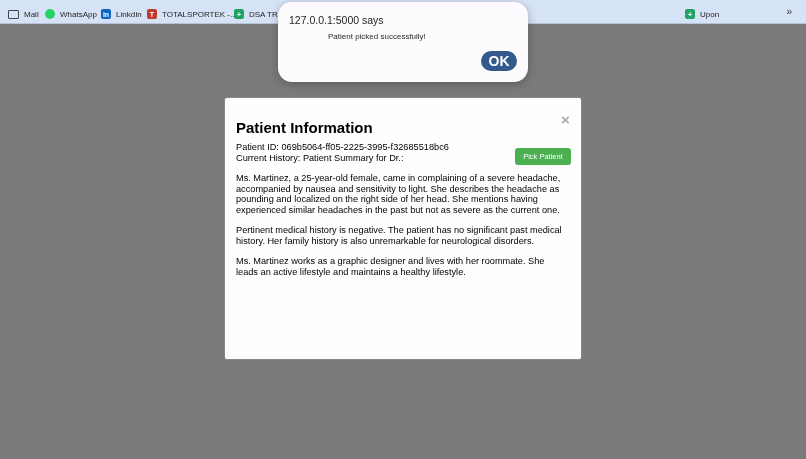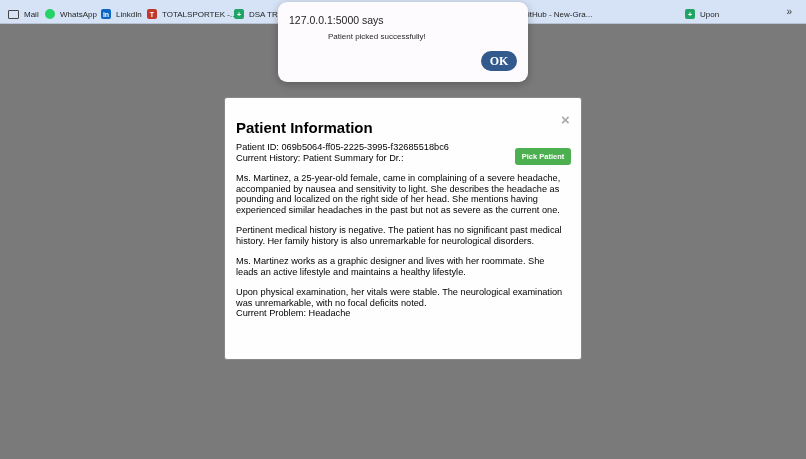--- a/index.html
+++ b/index.html
@@ -18,44 +18,44 @@
     .ic-folder { border:1px solid #444; border-radius:1px !important; height:7px !important; width:9px !important; background:transparent; }
     .ic-wa { background:#25d366; border-radius:50% !important; }
     .ic-li { background:#0a66c2; }
     .ic-ts { background:#c0392b; }
     .ic-sheet { background:#1fa463; }
     .ic-ai { background:#111; }
     .more { position:absolute; right:14px; top:0; height:23px; display:flex; align-items:center; font-size:10px; color:#333; }
 
     .alert {
       position:absolute; left:278px; top:2px; width:250px; height:80px;
-      background:#fdfbfd; border-radius:9px;
+      background:#fdfbfd; border-radius:14px;
       box-shadow:0 2px 8px rgba(0,0,0,0.25);
     }
     .alert-title { position:absolute; left:11px; top:12px; font-size:10.5px; color:#1d1d1d; }
     .alert-msg { position:absolute; left:11px; top:30px; font-size:8px; color:#2a2a2a;padding-left:39px; }
     .alert-ok {
       position:absolute; left:203px; top:49px; width:36px; height:20px;
       background:#2c5282; background:#325a8c; color:#fff; border-radius:10px;
-      font-size:12px; font-weight:bold; display:flex; align-items:center; justify-content:center; border:none;font-family:Liberation Serif, serif;
+      font-size:14px; font-weight:bold; display:flex; align-items:center; justify-content:center; border:none;
     }
 
     .modal {
       position:absolute; left:224px; top:97px; width:358px; height:263px;
       background:#fefefe; border-radius:3px; border:1px solid #888;
       box-sizing:border-box;
     }
     .modal-close { position:absolute; left:336px; top:13px; font-size:15px; color:#aaa; font-weight:bold; }
     .modal-title { position:absolute; left:11px; top:21px; font-size:15px; font-weight:bold; color:#000; }
     .modal-body { position:absolute; left:11px; top:44px; width:330px; font-size:9.2px; color:#000; line-height:10.5px; }
     .modal-body p { margin:0 0 10px 0; }
     .pick-btn {
       position:absolute; left:290px; top:50px; width:56px; height:17px;
       background:#4caf50; color:#fff; border-radius:3px; font-size:7.5px;
-      display:flex; align-items:center; justify-content:center;font-weight:bold;
+      display:flex; align-items:center; justify-content:center;
     }
   </style>
 </head>
 <body>
 
 <div class="bookmarks">
   <div class="bm" style="left:8px">
     <span class="ic ic-folder"></span>
     <span>Mail</span>
   </div>
@@ -68,46 +68,39 @@
     <span>LinkdIn</span>
   </div>
   <div class="bm" style="left:147px">
     <span class="ic ic-ts">T</span>
     <span>TOTALSPORTEK -...</span>
   </div>
   <div class="bm" style="left:234px">
     <span class="ic ic-sheet">+</span>
     <span>DSA TRAC</span>
   </div>
-  <div class="bm" style="left:528px">
-    <span>itHub - New-Gra...</span>
-  </div>
   <div class="bm" style="left:685px">
     <span class="ic ic-sheet">+</span>
     <span>Upon</span>
   </div>
   <div class="more">»</div>
 </div>
 
 <div class="modal">
   <span class="modal-close">×</span>
   <div class="modal-title">Patient Information</div>
   <div class="pick-btn">Pick Patient</div>
   <div class="modal-body">
     <p>
       <span>Patient ID: 069b5064-ff05-2225-3995-f32685518bc6</span><br>
       <span>Current History: Patient Summary for Dr.:</span>
     </p>
     <p>Ms. Martinez, a 25-year-old female, came in complaining of a severe headache, accompanied by nausea and sensitivity to light. She describes the headache as pounding and localized on the right side of her head. She mentions having experienced similar headaches in the past but not as severe as the current one.</p>
     <p>Pertinent medical history is negative. The patient has no significant past medical history. Her family history is also unremarkable for neurological disorders.</p>
     <p>Ms. Martinez works as a graphic designer and lives with her roommate. She leads an active lifestyle and maintains a healthy lifestyle.</p>
-    <p style="margin:0">
-      <span>Upon physical examination, her vitals were stable. The neurological examination was unremarkable, with no focal deficits noted.</span><br>
-      <span>Current Problem: Headache</span>
-    </p>
   </div>
 </div>
 
 <div class="alert">
   <div class="alert-title">127.0.0.1:5000 says</div>
   <div class="alert-msg">Patient picked successfully!</div>
   <button class="alert-ok">OK</button>
 </div>
 
 </body></html>

